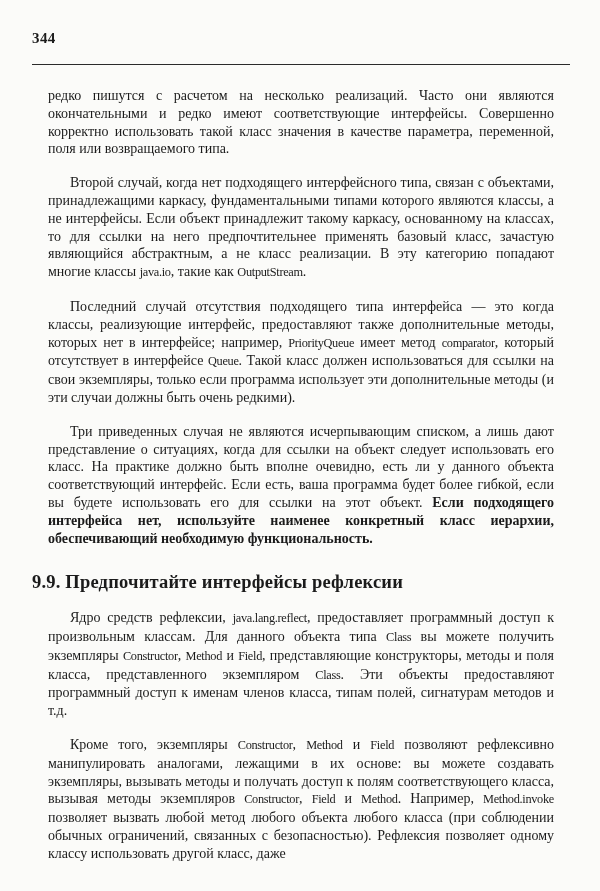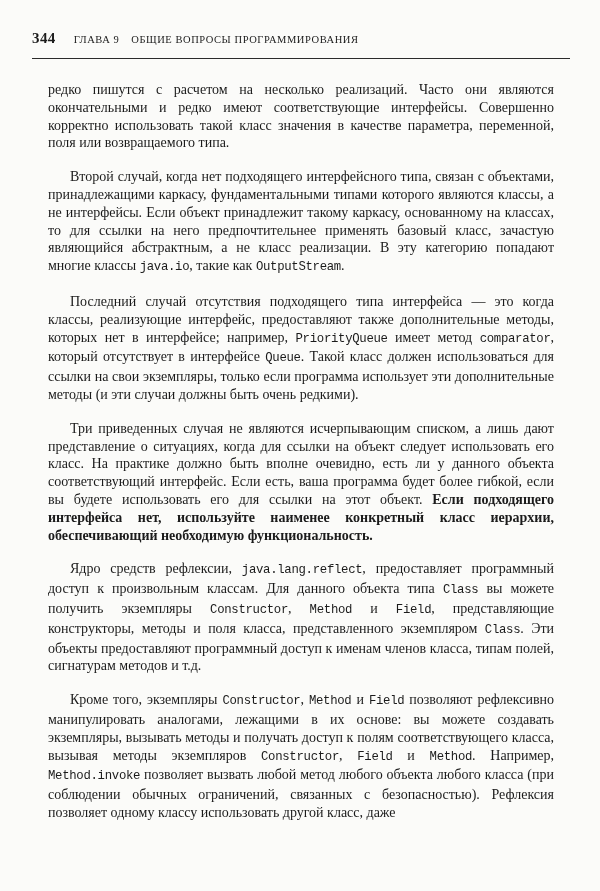--- a/index.html
+++ b/index.html
@@ -15,21 +15,21 @@
     box-sizing: border-box;
     background: #fbfbf9;
     padding: 30px 30px 0 32px;
     color: #1b1b1b;
     overflow: hidden;
   }
   .running-head {
     display: flex;
     align-items: baseline;
     gap: 18px;
-    padding-bottom: 11px;
+    padding-bottom: 17px;
     border-bottom: 1.3px solid #2b2b2b;
     margin-bottom: 22px;
   }
   .page-num {
     font-weight: bold;
     font-size: 15px;
     letter-spacing: 0.4px;
   }
   .chapter-label {
     font-size: 10.5px;
@@ -47,39 +47,39 @@
     font-size: 18.5px;
     font-weight: bold;
     text-align: left;
     margin: 27px 0 17px 0;
     letter-spacing: 0.2px;
   }
   .r-n { }
   .r-i { }
   .r-b { font-weight: bold; }
   .r-m {
-    font-family: Liberation Mono, monospace;
+    font-family: Liberation Serif, serif;
     font-size: 0.88em;
     letter-spacing: -0.3px;
   }
 </style>
 </head>
 <body>
 
 <div class="page">
 
   <div class="running-head">
     <span class="page-num">344</span>
-    <span class="chapter-label"><span>ГЛАВА 9</span><span class="chapter-sep"></span><span>ОБЩИЕ ВОПРОСЫ ПРОГРАММИРОВАНИЯ</span></span>
   </div>
 
   <div class="body-text">
     <p class="para"><span class="r-n">редко пишутся с расчетом на несколько реализаций. Часто они являются окончательными и редко имеют соответствующие интерфейсы. Совершенно корректно использовать такой класс значения в качестве параметра, переменной, поля или возвращаемого типа.</span></p>
     <p class="para indent"><span class="r-n">Второй случай, когда нет подходящего интерфейсного типа, связан с объектами, принадлежащими каркасу, фундаментальными типами которого являются классы, а не интерфейсы. Если объект принадлежит такому </span><span class="r-i">каркасу, основанному на классах</span><span class="r-n">, то для ссылки на него предпочтительнее применять </span><span class="r-i">базовый класс</span><span class="r-n">, зачастую являющийся абстрактным, а не класс реализации. В эту категорию попадают многие классы </span><span class="r-m">java.io</span><span class="r-n">, такие как </span><span class="r-m">OutputStream</span><span class="r-n">.</span></p>
     <p class="para indent"><span class="r-n">Последний случай отсутствия подходящего типа интерфейса — это когда классы, реализующие интерфейс, предоставляют также дополнительные методы, которых нет в интерфейсе; например, </span><span class="r-m">PriorityQueue</span><span class="r-n"> имеет метод </span><span class="r-m">comparator</span><span class="r-n">, который отсутствует в интерфейсе </span><span class="r-m">Queue</span><span class="r-n">. Такой класс должен использоваться для ссылки на свои экземпляры, </span><span class="r-i">только</span><span class="r-n"> если программа использует эти дополнительные методы (и эти случаи должны быть очень редкими).</span></p>
     <p class="para indent"><span class="r-n">Три приведенных случая не являются исчерпывающим списком, а лишь дают представление о ситуациях, когда для ссылки на объект следует использовать его класс. На практике должно быть вполне очевидно, есть ли у данного объекта соответствующий интерфейс. Если есть, ваша программа будет более гибкой, если вы будете использовать его для ссылки на этот объект. </span><span class="r-b">Если подходящего интерфейса нет, используйте наименее конкретный класс иерархии, обеспечивающий необходимую функциональность.</span></p>
 
+    <h2 class="section">9.9. Предпочитайте интерфейсы рефлексии</h2>
 
     <p class="para indent"><span class="r-i">Ядро средств рефлексии</span><span class="r-n">, </span><span class="r-m">java.lang.reflect</span><span class="r-n">, предоставляет программный доступ к произвольным классам. Для данного объекта типа </span><span class="r-m">Class</span><span class="r-n"> вы можете получить экземпляры </span><span class="r-m">Constructor</span><span class="r-n">, </span><span class="r-m">Method</span><span class="r-n"> и </span><span class="r-m">Field</span><span class="r-n">, представляющие конструкторы, методы и поля класса, представленного экземпляром </span><span class="r-m">Class</span><span class="r-n">. Эти объекты предоставляют программный доступ к именам членов класса, типам полей, сигнатурам методов и т.д.</span></p>
     <p class="para indent"><span class="r-n">Кроме того, экземпляры </span><span class="r-m">Constructor</span><span class="r-n">, </span><span class="r-m">Method</span><span class="r-n"> и </span><span class="r-m">Field</span><span class="r-n"> позволяют </span><span class="r-i">рефлексивно</span><span class="r-n"> манипулировать аналогами, лежащими в их основе: вы можете создавать экземпляры, вызывать методы и получать доступ к полям соответствующего класса, вызывая методы экземпляров </span><span class="r-m">Constructor</span><span class="r-n">, </span><span class="r-m">Field</span><span class="r-n"> и </span><span class="r-m">Method</span><span class="r-n">. Например, </span><span class="r-m">Method.invoke</span><span class="r-n"> позволяет вызвать любой метод любого объекта любого класса (при соблюдении обычных ограничений, связанных с безопасностью). Рефлексия позволяет одному классу использовать другой класс, даже</span></p>
   </div>
 
 </div>
 
 </body></html>

